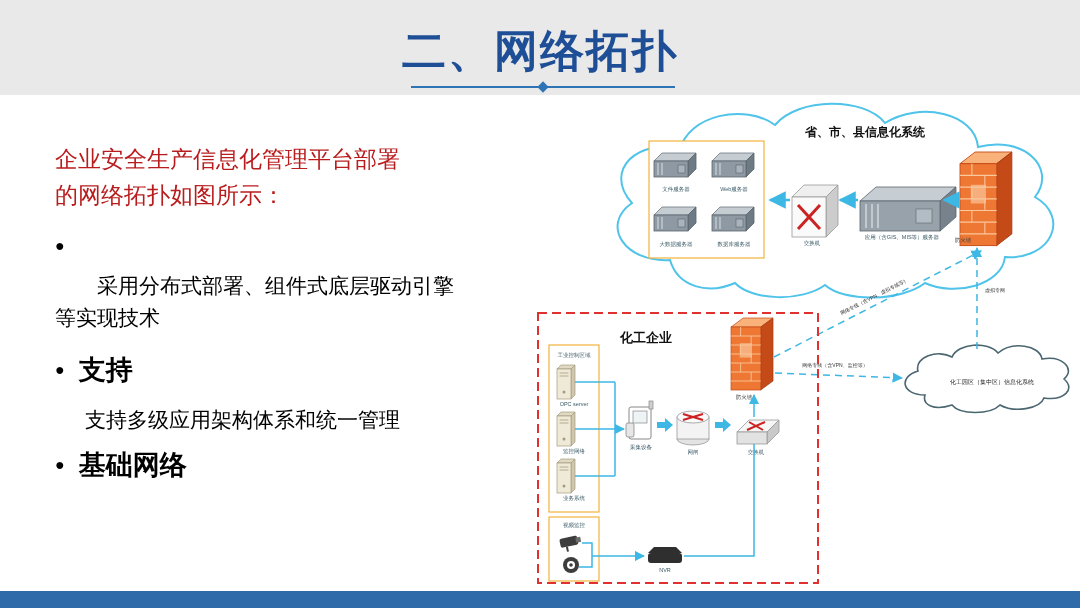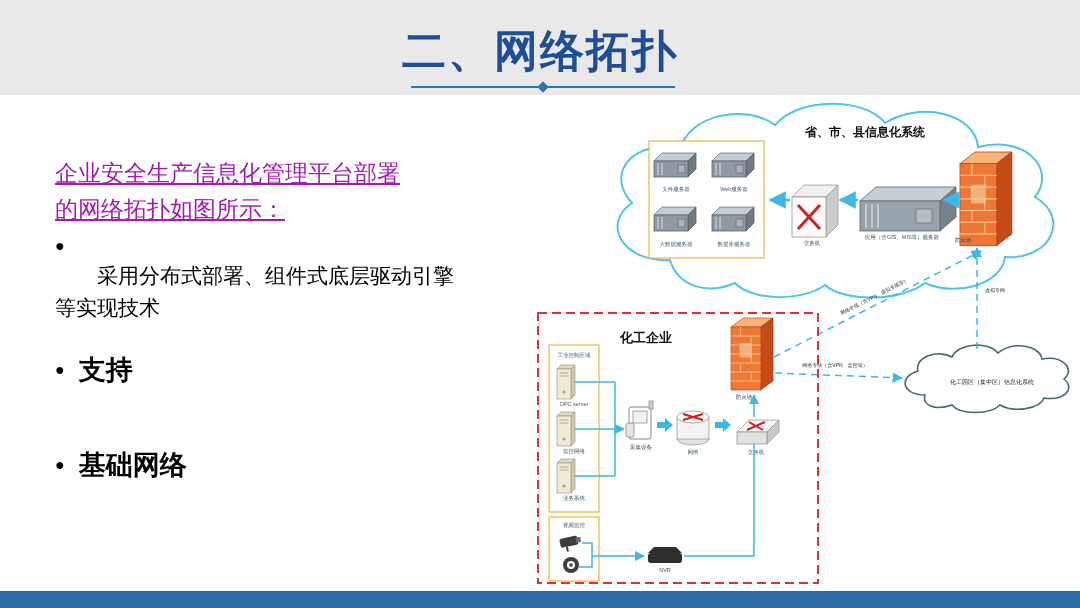--- a/index.html
+++ b/index.html
@@ -8,25 +8,25 @@
   
   .header{position:absolute;left:0;top:0;width:1080px;height:95px;background:#e9e9e9;}
   .page-title{position:absolute;left:0;top:22px;width:100%;text-align:center;
               font-size:44px;font-weight:bold;color:#1e4e96;letter-spacing:2px;}
   .title-underline{position:absolute;left:411px;top:86px;width:264px;height:2px;background:#2e74b5;}
   .title-underline .diamond{position:absolute;left:50%;top:-3px;width:8px;height:8px;
               background:#2e74b5;transform:translateX(-50%) rotate(45deg);}
   
   .footer-bar{position:absolute;left:0;top:591px;width:1080px;height:17px;background:#2e6ba8;}
   
-  .intro{position:absolute;left:55px;top:156px;width:348px;font-size:23px;line-height:1.55;color:#a21caf;text-decoration:underline;}
+  .intro{position:absolute;left:55px;top:142px;width:348px;font-size:23px;line-height:1.55;color:#b91c1c;}
   .bullet{position:absolute;left:55px;width:470px;color:#000;}
   .bullet-head{display:flex;align-items:center;gap:14px;font-size:27px;font-weight:bold;}
   .bullet-head .dot{font-size:16px;line-height:1;}
-  .bullet-body{font-size:21px;line-height:1.5;margin-top:6px;}
+  .bullet-body{font-size:21px;line-height:1.5;margin-top:16px;}
   .b1{top:238px;}
   .b1 .bullet-body{width:412px;text-indent:2em;}
   .b2{top:352px;}
   .b3{top:447px;}
   .b2 .bullet-body,.b3 .bullet-body{padding-left:30px;}
   
   .diagram{position:absolute;left:530px;top:95px;width:550px;height:500px;}
   svg text{font-family:"Liberation Sans","DejaVu Sans",sans-serif;}
 </style>
 </head>
@@ -48,20 +48,21 @@
       <span class="dot">●</span>
     </div>
     <div class="bullet-body">采用分布式部署、组件式底层驱动引擎等实现技术</div>
   </div>
 
   <div class="bullet b2">
     <div class="bullet-head">
       <span class="dot">●</span>
       <span>支持</span>
     </div>
+    <div class="bullet-body">支持多级应用架构体系和统一管理</div>
   </div>
 
   <div class="bullet b3">
     <div class="bullet-head">
       <span class="dot">●</span>
       <span>基础网络</span>
     </div>
   </div>
 
   <div class="footer-bar"></div>

